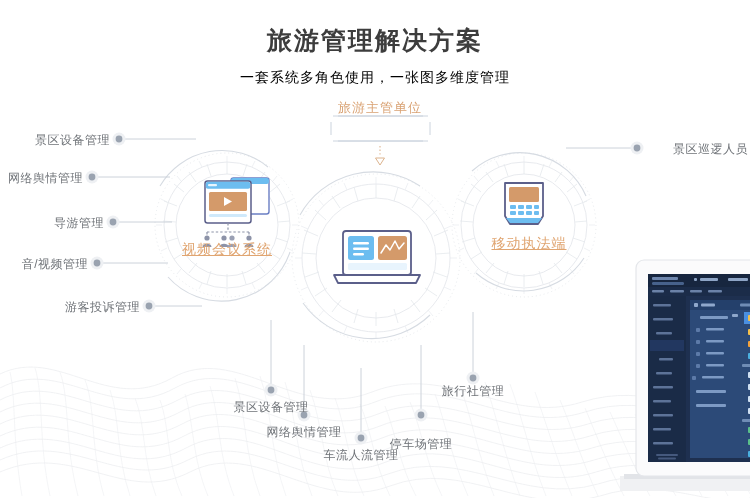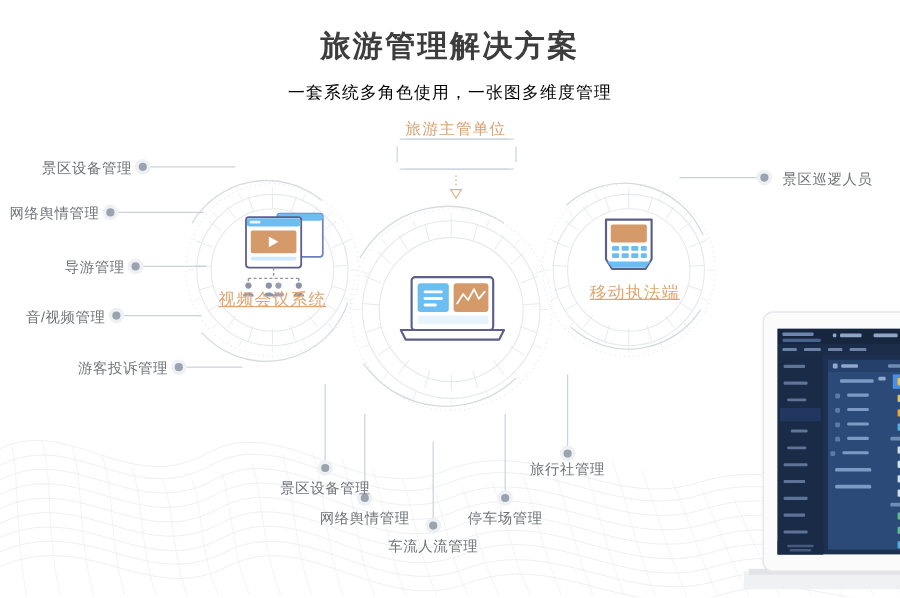--- a/index.html
+++ b/index.html
@@ -8,21 +8,21 @@
     background:#ffffff;
     font-family:"Liberation Sans","DejaVu Sans",sans-serif;
     -webkit-font-smoothing:antialiased;
   }
   #stage{position:absolute;left:0;top:0;width:750px;height:498px;overflow:hidden;}
 
   
   .bg-mesh{position:absolute;left:0;bottom:0;width:750px;height:170px;z-index:0;}
 
   
-  .header{position:absolute;left:0;top:0;width:750px;text-align:center;z-index:5;font-family:Liberation Serif, serif;}
+  .header{position:absolute;left:0;top:0;width:750px;text-align:center;z-index:5;}
   .title{
     margin:0;padding-top:24px;
     font-size:25px;font-weight:bold;color:#3d3d3d;letter-spacing:2px;line-height:1.3;
   }
   .subtitle{
     margin:0;padding-top:12px;
     font-size:14px;color:#000000;letter-spacing:1px;
   }
 
   
@@ -45,21 +45,21 @@
   .node-left{left:162px;top:241px;width:130px;}
   .node-center{left:310px;top:284px;width:140px;font-size:14.5px;}
   .node-right{left:469px;top:235px;width:120px;}
 
   
   .leaf{
     position:absolute;z-index:6;
     font-size:12px;color:#6f7378;letter-spacing:.5px;white-space:nowrap;
   }
   .leaf.r{text-align:right;}
-  .leaf.l{text-align:left;}
+  .leaf.l{text-align:right;}
   .leaf.c{text-align:center;}
 
   
   .mock{position:absolute;z-index:4;}
 </style>
 </head>
 <body>
 
 <div id="stage">
 
@@ -390,21 +390,21 @@
   <div class="leaf r" style="left:0px;top:170px;width:83px;">网络舆情管理</div>
   <div class="leaf r" style="left:0px;top:215px;width:104px;">导游管理</div>
   <div class="leaf r" style="left:0px;top:256px;width:88px;">音/视频管理</div>
   <div class="leaf r" style="left:0px;top:299px;width:140px;">游客投诉管理</div>
 
   <div class="leaf l" style="left:652px;top:141px;width:96px;">景区巡逻人员</div>
 
   <div class="leaf c" style="left:211px;top:399px;width:120px;">景区设备管理</div>
   <div class="leaf c" style="left:244px;top:424px;width:120px;">网络舆情管理</div>
   <div class="leaf c" style="left:301px;top:447px;width:120px;">车流人流管理</div>
-  <div class="leaf c" style="left:361px;top:424px;width:120px;">停车场管理</div>
+  <div class="leaf c" style="left:361px;top:436px;width:120px;">停车场管理</div>
   <div class="leaf c" style="left:413px;top:383px;width:120px;">旅行社管理</div>
 
   <svg class="mock" style="left:620px;top:248px;width:130px;height:250px;" viewBox="0 0 130 250">
 
     <path d="M0,228 L130,228 L130,243 L0,243 Z" fill="#f0f1f3"></path>
     <path d="M4,226 L130,226 L130,231 L4,231 Z" fill="#e2e4e8"></path>
 
     <rect x="16" y="12" width="130" height="216" rx="8" fill="#fbfbfc" stroke="#e4e6ea" stroke-width="1.2"></rect>
 
     <rect x="28" y="26" width="118" height="188" fill="#1e3050"></rect>

